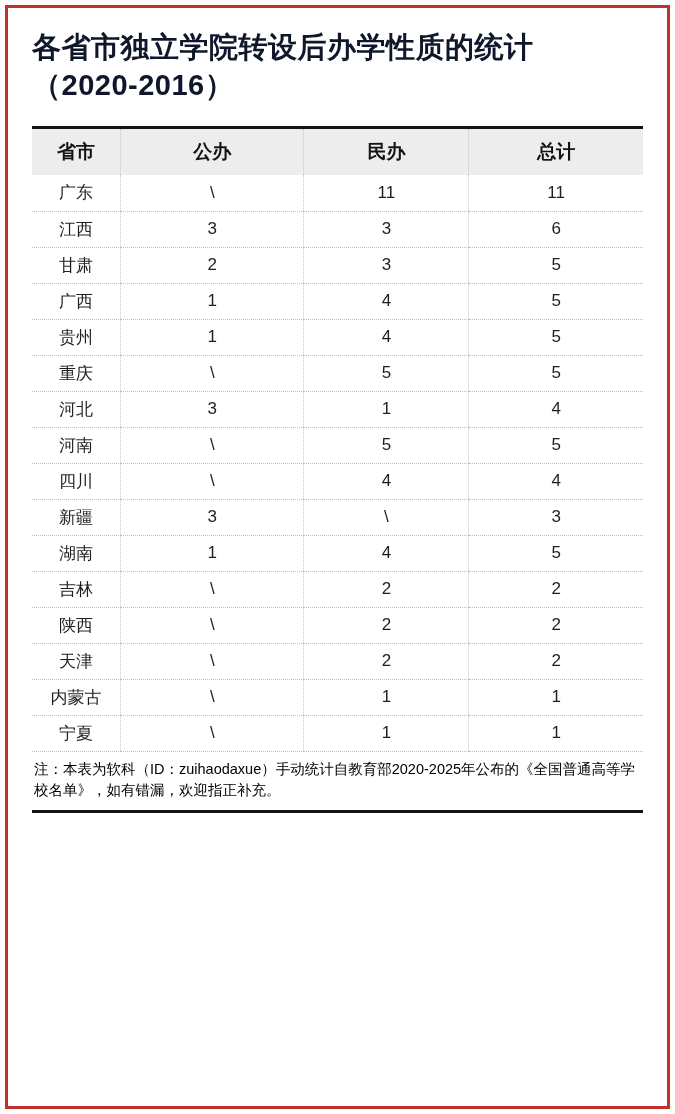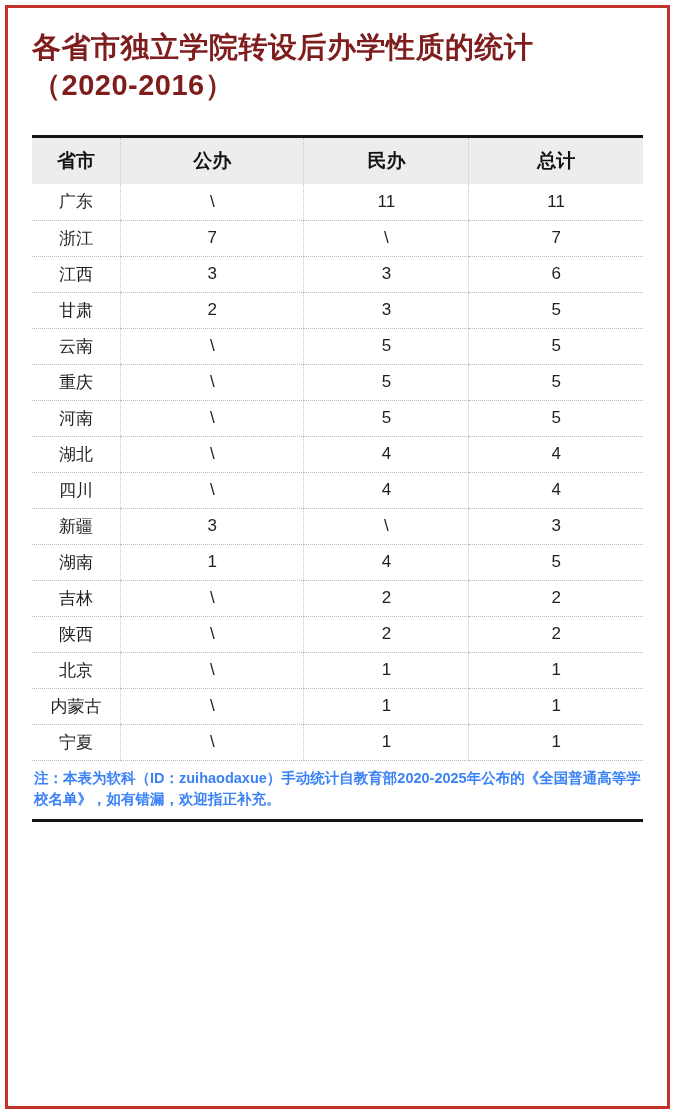--- a/index.html
+++ b/index.html
@@ -14,26 +14,26 @@
     top: 5px; left: 5px;
     width: 665px; height: 1104px;
     border: 3px solid #c3312b;
     background: #ffffff;
   }
   .container {
     padding: 14px 24px 0 24px;
     height: 100%;
   }
   h1.title {
-    color: #7f1d1d;
+    color: #0f172a;
     font-size: 29px;
     font-weight: bold;
     line-height: 1.32;
     letter-spacing: 0.5px;
-    margin: 6px 0 30px 0;
+    margin: 6px 0 21px 0;
   }
   h1.title .line { display: block; }
   .table-section {
     border-bottom: 3px solid #141414;
   }
   table.stats {
     width: 100%;
     border-collapse: collapse;
     border-top: 3px solid #141414;
     table-layout: fixed;
@@ -58,25 +58,24 @@
     text-align: center;
     vertical-align: middle;
     border-bottom: 1px dotted #bdbdbd;
     background: #ffffff;
   }
   table.stats th:not(:first-child),
   table.stats td:not(:first-child) {
     border-left: 1px dotted #c9c9c9;
   }
   .note {
-    color: #3b82f6;
+    color: #000000;
     font-size: 14.5px;
     line-height: 1.5;
     padding: 7px 2px 8px 2px;
-    font-weight: bold;
   }
 </style>
 </head>
 <body>
 
 <div class="frame">
   <div class="container">
 
     <h1 class="title">
       <span class="line">各省市独立学院转设后办学性质的统计</span>
@@ -100,62 +99,62 @@
             </tr>
         </thead>
         <tbody id="table-body">
             <tr>
               <td>广东</td>
               <td>\</td>
               <td>11</td>
               <td>11</td>
             </tr>
             <tr>
-              <td>浙江</td>
-              <td>7</td>
-              <td>\</td>
-              <td>7</td>
-            </tr>
-            <tr>
               <td>江西</td>
               <td>3</td>
               <td>3</td>
               <td>6</td>
             </tr>
             <tr>
               <td>甘肃</td>
               <td>2</td>
               <td>3</td>
               <td>5</td>
             </tr>
             <tr>
-              <td>云南</td>
-              <td>\</td>
-              <td>5</td>
+              <td>广西</td>
+              <td>1</td>
+              <td>4</td>
+              <td>5</td>
+            </tr>
+            <tr>
+              <td>贵州</td>
+              <td>1</td>
+              <td>4</td>
               <td>5</td>
             </tr>
             <tr>
               <td>重庆</td>
               <td>\</td>
               <td>5</td>
               <td>5</td>
             </tr>
             <tr>
+              <td>河北</td>
+              <td>3</td>
+              <td>1</td>
+              <td>4</td>
+            </tr>
+            <tr>
               <td>河南</td>
               <td>\</td>
               <td>5</td>
               <td>5</td>
             </tr>
             <tr>
-              <td>湖北</td>
-              <td>\</td>
-              <td>4</td>
-              <td>4</td>
-            </tr>
-            <tr>
               <td>四川</td>
               <td>\</td>
               <td>4</td>
               <td>4</td>
             </tr>
             <tr>
               <td>新疆</td>
               <td>3</td>
               <td>\</td>
               <td>3</td>
@@ -172,24 +171,24 @@
               <td>2</td>
               <td>2</td>
             </tr>
             <tr>
               <td>陕西</td>
               <td>\</td>
               <td>2</td>
               <td>2</td>
             </tr>
             <tr>
-              <td>北京</td>
-              <td>\</td>
-              <td>1</td>
-              <td>1</td>
+              <td>天津</td>
+              <td>\</td>
+              <td>2</td>
+              <td>2</td>
             </tr>
             <tr>
               <td>内蒙古</td>
               <td>\</td>
               <td>1</td>
               <td>1</td>
             </tr>
             <tr>
               <td>宁夏</td>
               <td>\</td>

